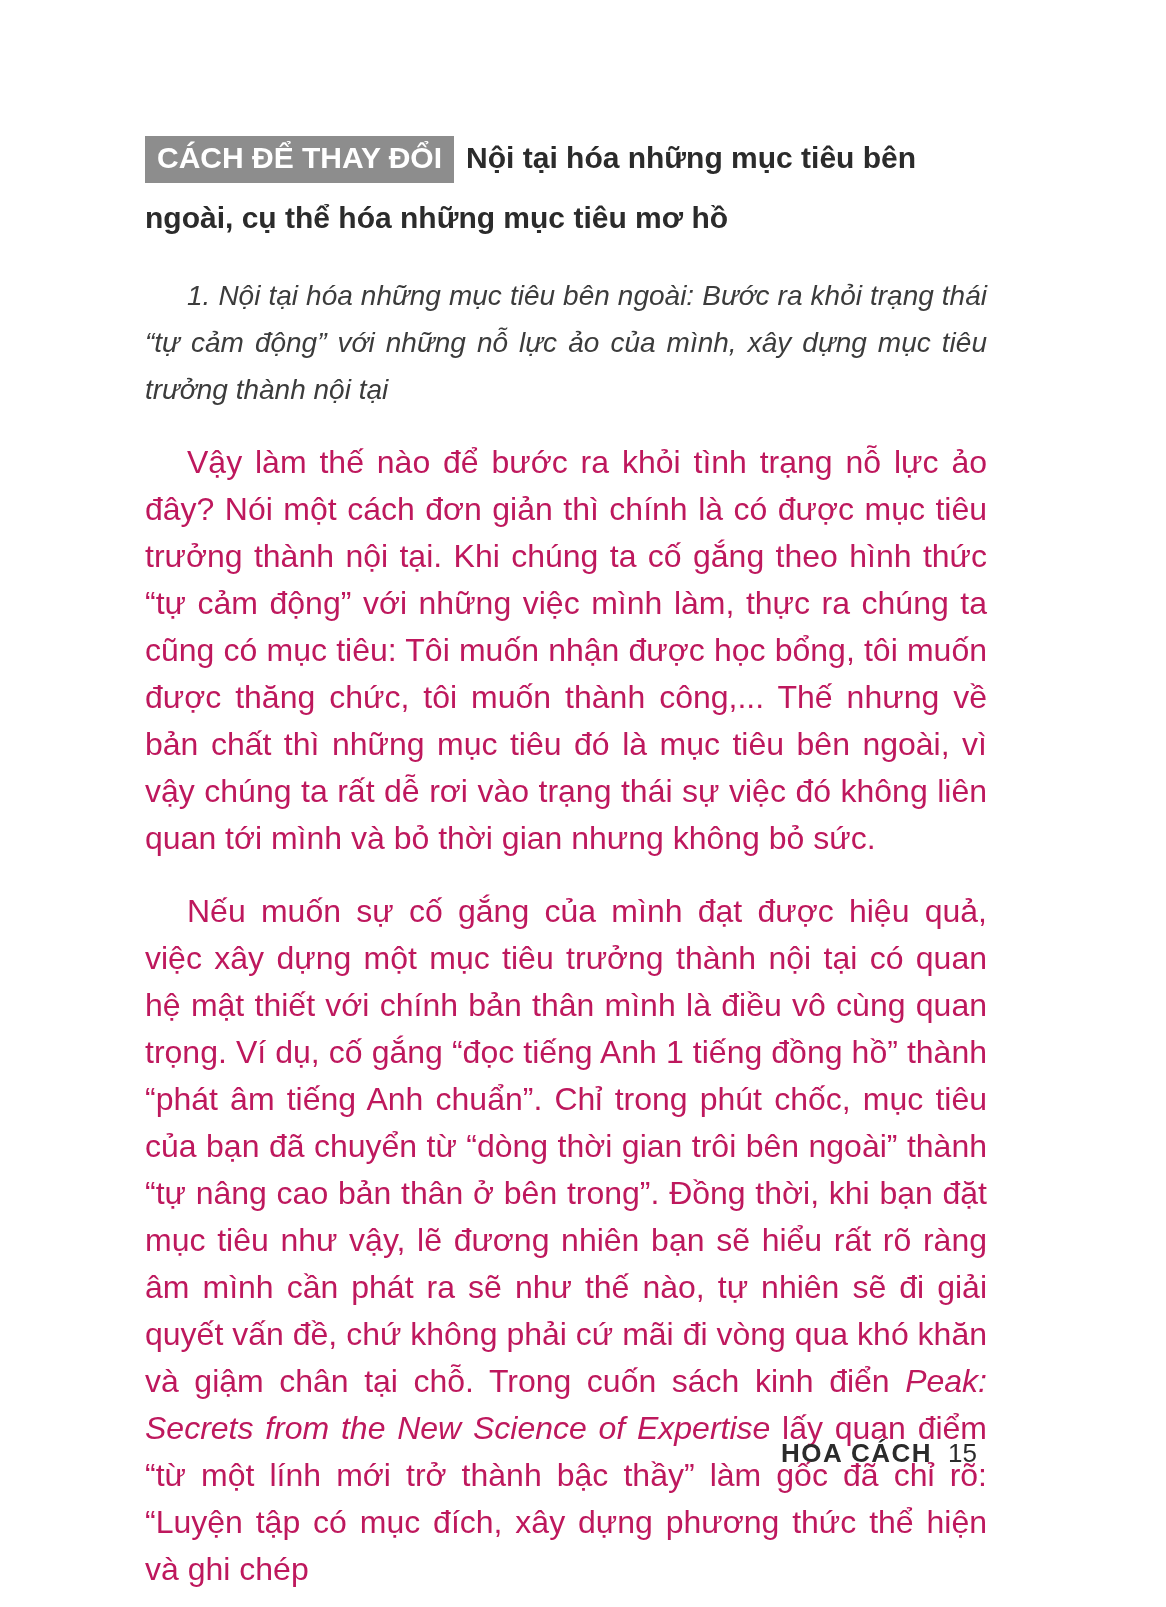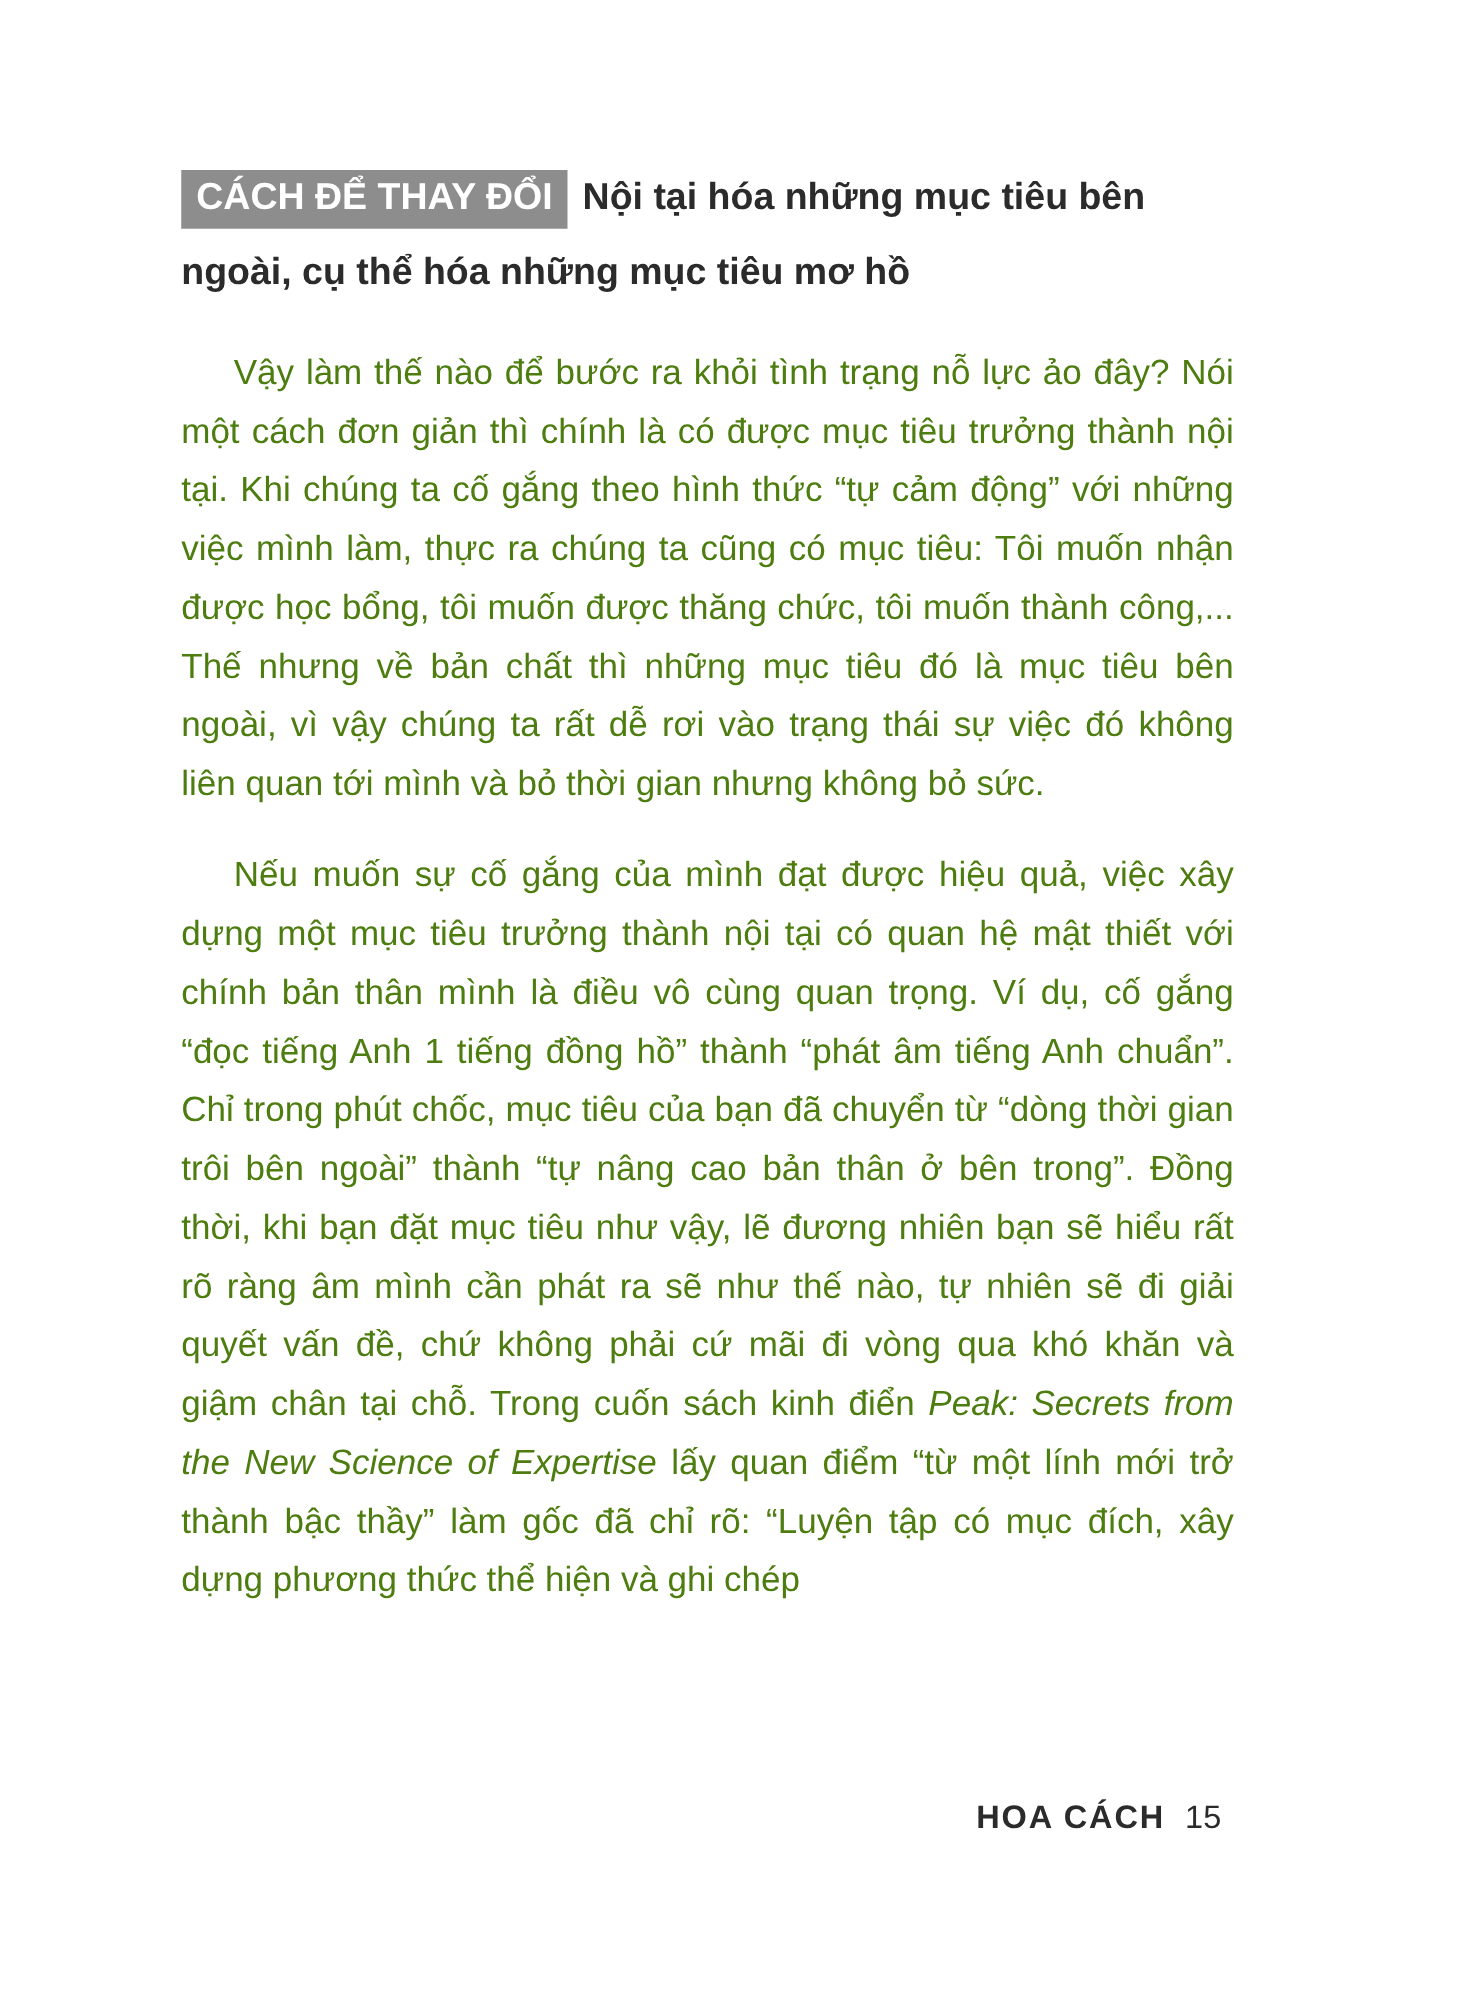--- a/index.html
+++ b/index.html
@@ -42,26 +42,26 @@
   .subheading {
     font-style: italic;
     font-size: 28px;
     line-height: 47px;
     text-align: justify;
     text-indent: 42px;
     margin-top: 24px;
     color: #3c3c3c;
   }
   .para {
-    font-size: 28px;
+    font-size: 32px;
     line-height: 47px;
     text-align: justify;
     text-indent: 42px;
     margin-top: 26px;
-    color: #4d7c0f;
+    color: #be185d;
   }
   .book-title {
     font-style: italic;
   }
   .footer {
     position: absolute;
     right: 181px;
     top: 1438px;
     font-size: 26px;
     color: #2b2b2b;
@@ -79,20 +79,21 @@
 </head>
 <body>
 
 <div class="page">
   <div class="content">
 
     <div class="heading">
       <span class="badge">CÁCH ĐỂ THAY ĐỔI</span><span>Nội tại hóa những mục tiêu bên ngoài, cụ thể hóa những mục tiêu mơ hồ</span>
     </div>
 
+    <div class="subheading">1. Nội tại hóa những mục tiêu bên ngoài: Bước ra khỏi trạng thái “tự cảm động” với những nỗ lực ảo của mình, xây dựng mục tiêu trưởng thành nội tại</div>
 
     <div class="para">Vậy làm thế nào để bước ra khỏi tình trạng nỗ lực ảo đây? Nói một cách đơn giản thì chính là có được mục tiêu trưởng thành nội tại. Khi chúng ta cố gắng theo hình thức “tự cảm động” với những việc mình làm, thực ra chúng ta cũng có mục tiêu: Tôi muốn nhận được học bổng, tôi muốn được thăng chức, tôi muốn thành công,... Thế nhưng về bản chất thì những mục tiêu đó là mục tiêu bên ngoài, vì vậy chúng ta rất dễ rơi vào trạng thái sự việc đó không liên quan tới mình và bỏ thời gian nhưng không bỏ sức.</div>
 
     <div class="para">
       <span>Nếu muốn sự cố gắng của mình đạt được hiệu quả, việc xây dựng một mục tiêu trưởng thành nội tại có quan hệ mật thiết với chính bản thân mình là điều vô cùng quan trọng. Ví dụ, cố gắng “đọc tiếng Anh 1 tiếng đồng hồ” thành “phát âm tiếng Anh chuẩn”. Chỉ trong phút chốc, mục tiêu của bạn đã chuyển từ “dòng thời gian trôi bên ngoài” thành “tự nâng cao bản thân ở bên trong”. Đồng thời, khi bạn đặt mục tiêu như vậy, lẽ đương nhiên bạn sẽ hiểu rất rõ ràng âm mình cần phát ra sẽ như thế nào, tự nhiên sẽ đi giải quyết vấn đề, chứ không phải cứ mãi đi vòng qua khó khăn và giậm chân tại chỗ. Trong cuốn sách kinh điển </span><span class="book-title">Peak: Secrets from the New Science of Expertise</span><span> lấy quan điểm “từ một lính mới trở thành bậc thầy” làm gốc đã chỉ rõ: “Luyện tập có mục đích, xây dựng phương thức thể hiện và ghi chép</span>
     </div>
 
   </div>
 
   <div class="footer">

